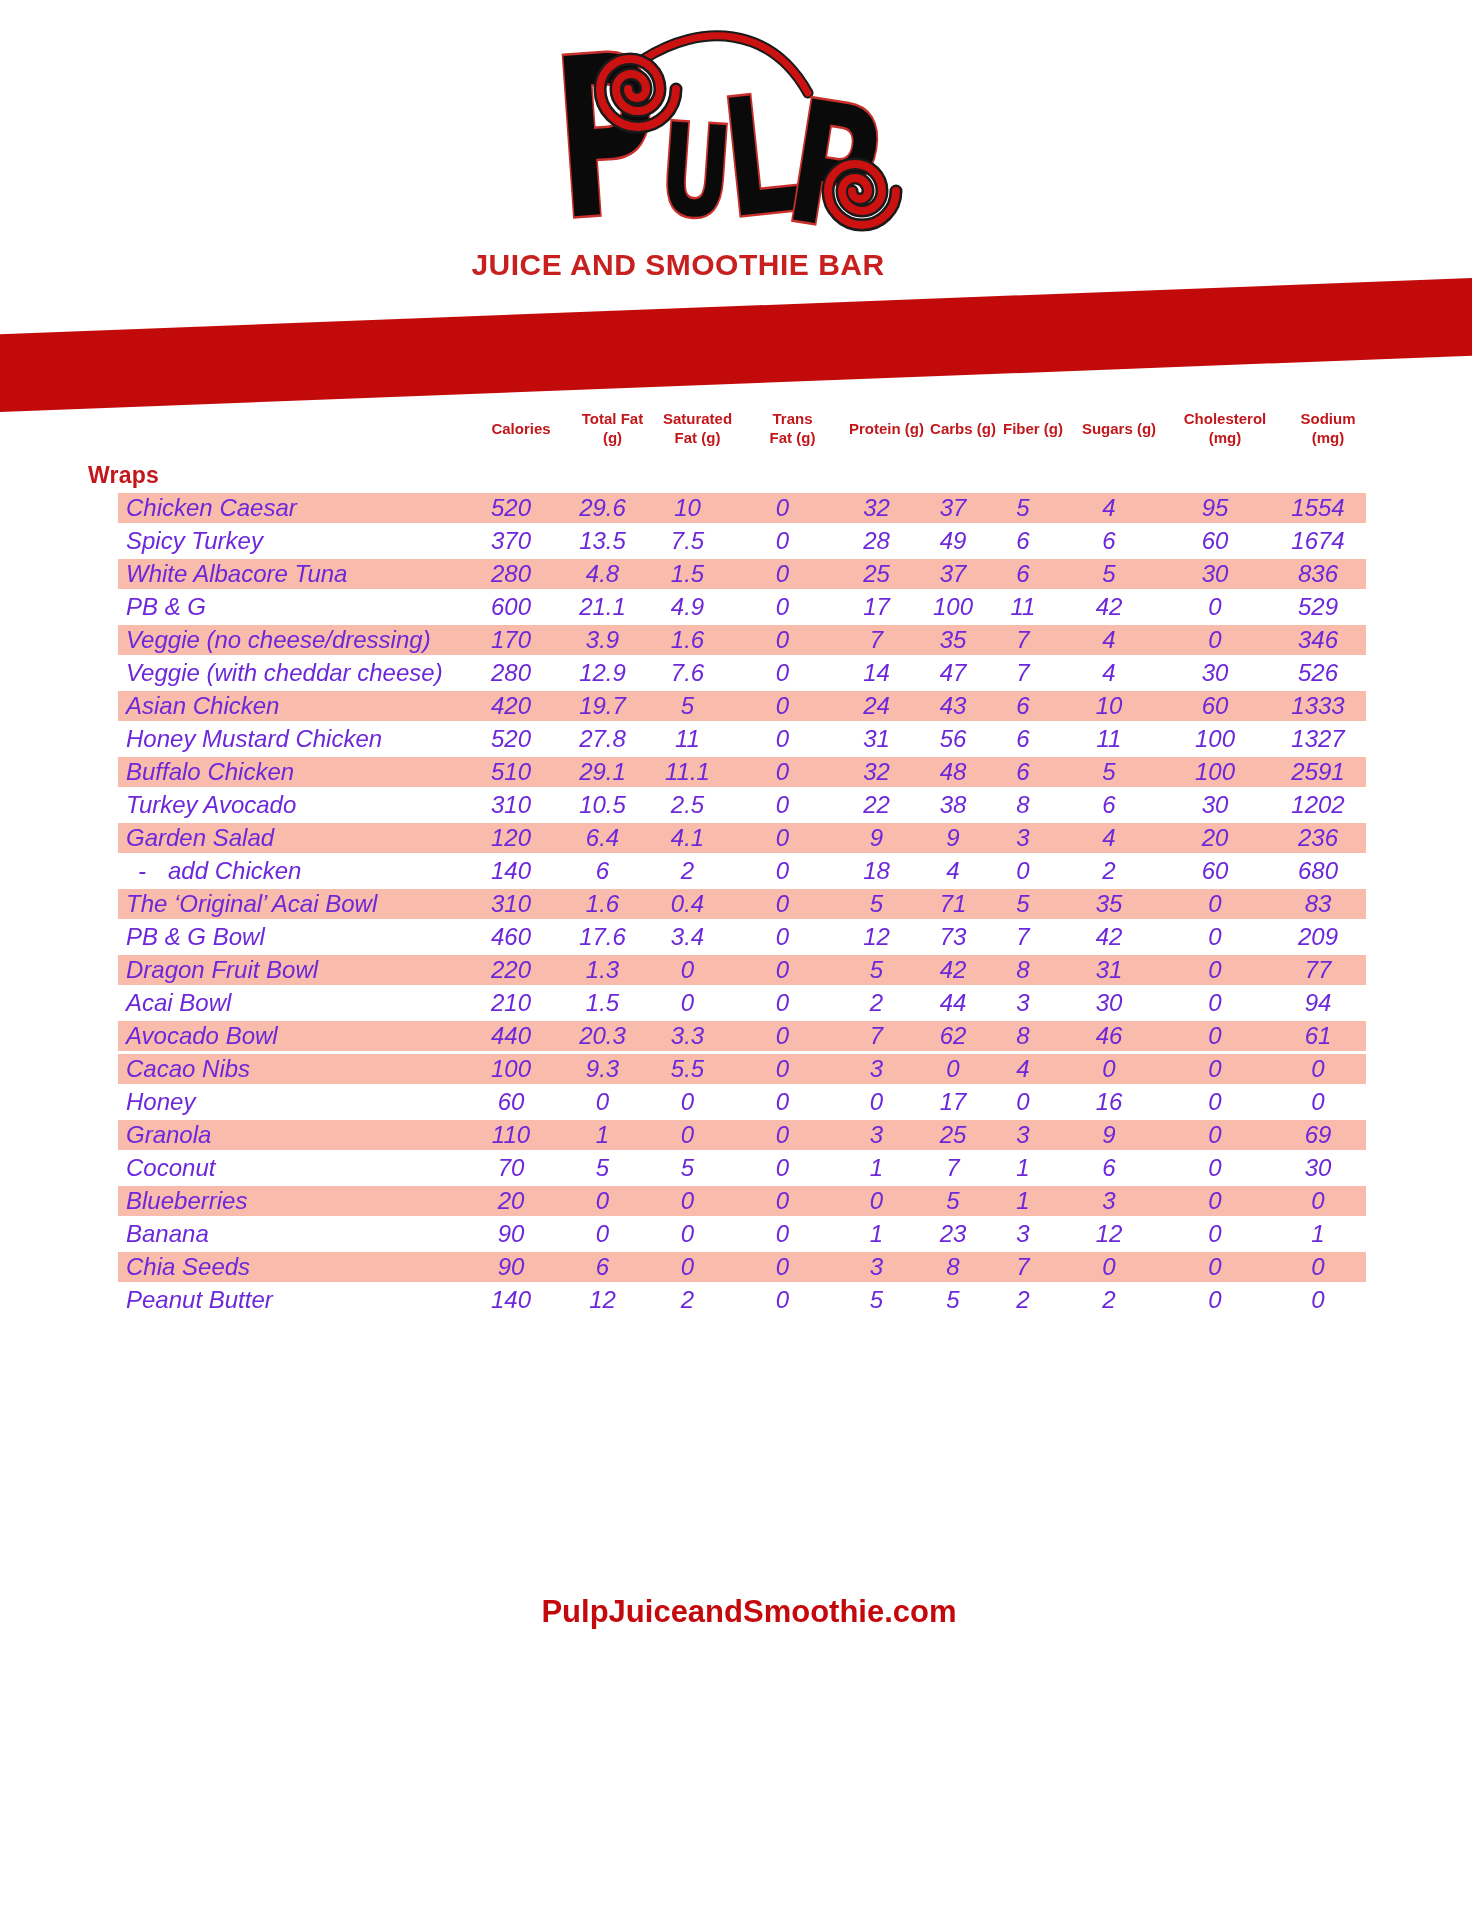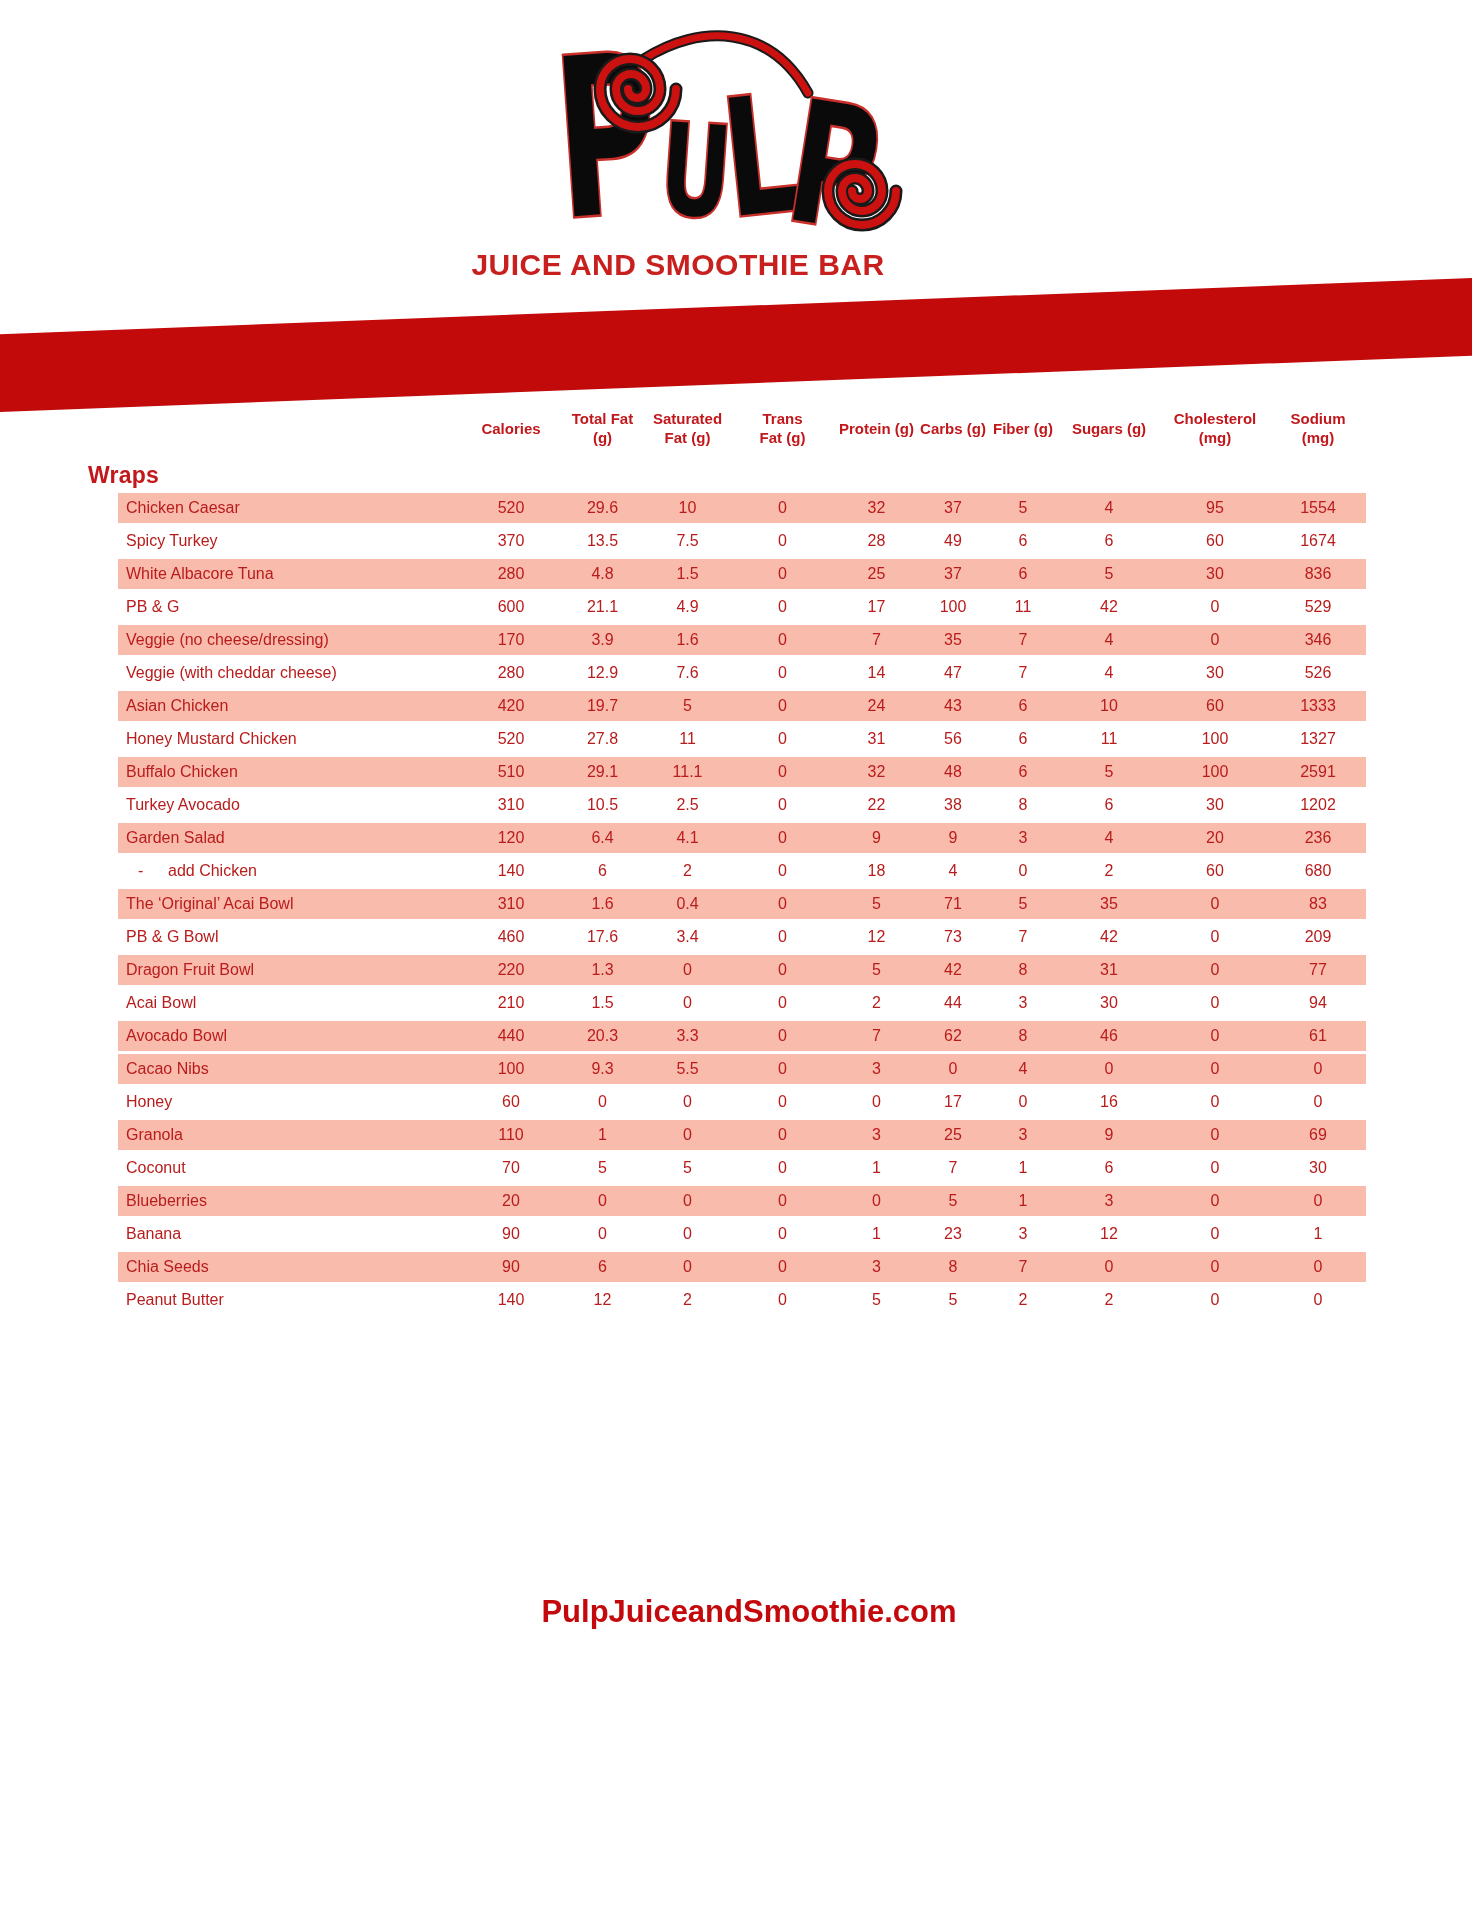--- a/index.html
+++ b/index.html
@@ -26,35 +26,35 @@
 
   
   .banner {
     position:absolute; top:278px; left:0; width:1472px; height:134px;
     background:var(--banner);
     clip-path: polygon(0 42%, 100% 0%, 100% 58%, 0 100%);
   }
 
   
   .colheaders {
-    position:absolute; top:400px; left:118px; width:1248px; height:58px;
+    position:absolute; top:400px; left:128px; width:1248px; height:58px;
     display:grid; grid-template-columns:var(--cols); align-items:center;
   }
   .colheader { text-align:center; font-weight:bold; font-size:15px; line-height:1.25; color:var(--red); }
 
   
   .tablewrap { position:absolute; top:460px; left:0; width:1306px; }
   .section-title {
     margin-left:88px; height:31px; display:flex; align-items:center;
     font-size:23px; font-weight:bold; color:var(--red); letter-spacing:.2px;
   }
   .row {
     margin-left:118px; width:1248px; height:33px; box-sizing:border-box;
     display:grid; grid-template-columns:var(--cols); align-items:center;
-    font-size:16px; color:#b91c1c;
+    font-size:24px; color:#6d28d9;font-style:italic;
   }
   .row.pink { background:var(--pink); border-top:2px solid #fff; border-bottom:1px solid #fff; }
   .cell-name { padding-left:8px; white-space:nowrap; }
   .cell-val  { text-align:center; }
   .dash { display:inline-block; width:42px; padding-left:12px; box-sizing:border-box; }
 
   
   .website {
     position:absolute; top:1594px; left:0; width:1440px; text-align:center;
     font-size:31px; font-weight:bold; color:#C4090C;padding-left:29px;

